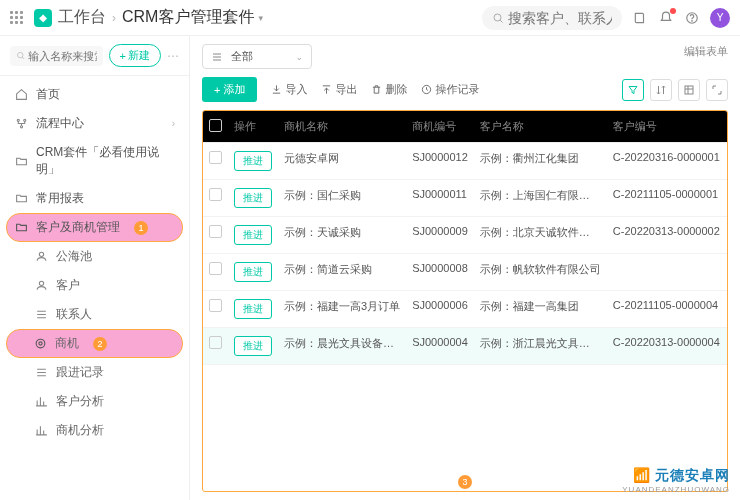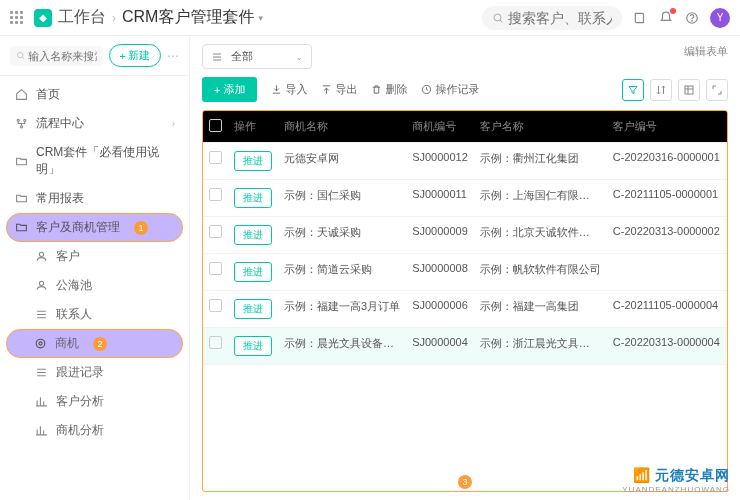--- a/index.html
+++ b/index.html
@@ -21,21 +21,21 @@
 .avatar{width:20px;height:20px;background:#9254de;border-radius:50%;color:#fff;display:flex;align-items:center;justify-content:center;font-size:10px}
 .body{display:flex;height:464px}
 .sidebar{width:190px;border-right:1px solid #eee;display:flex;flex-direction:column}
 .side-top{padding:8px 10px;display:flex;align-items:center;gap:6px;border-bottom:1px solid #f0f0f0}
 .side-search{flex:1;display:flex;align-items:center;background:#f7f7f7;border-radius:4px;padding:4px 6px}
 .side-search input{border:none;background:none;outline:none;font-size:11px;color:#aaa;width:100%;margin-left:3px}
 .new-btn{border:1px solid #00c9a7;color:#00c9a7;background:#fff;border-radius:12px;padding:3px 10px;font-size:11px;cursor:pointer;display:flex;align-items:center;gap:2px}
 .nav{flex:1;overflow-y:auto;padding:4px 0}
 .nav-item{display:flex;align-items:center;padding:6px 14px;color:#555;cursor:pointer;font-size:12px;gap:8px;position:relative}
 .nav-item.sub{padding-left:34px;color:#666}
-.nav-item.active{background:#c4b5fd;border:1px solid #ffa940;border-radius:14px;margin:0 6px;padding:5px 7px}
+.nav-item.active{background:#f9a8d4;border:1px solid #ffa940;border-radius:14px;margin:0 6px;padding:5px 7px}
 .nav-item.active.sub{padding-left:26px}
 .nav-icon{width:14px;height:14px;color:#888;display:flex;align-items:center;justify-content:center;flex-shrink:0}
 .nav-item.active .nav-icon{color:#555}
 .nav-chevron{margin-left:auto;color:#bbb;font-size:10px}
 .badge{width:14px;height:14px;border-radius:50%;display:inline-flex;align-items:center;justify-content:center;font-size:9px;color:#fff;margin-left:6px}
 .badge.b1{background:#ff9c38}
 .badge.b2{background:#ff9c38}
 .main{flex:1;display:flex;flex-direction:column;overflow:hidden}
 .filter-row{display:flex;align-items:flex-start;padding:8px 12px;gap:8px}
 .view-select{display:flex;align-items:center;border:1px solid #ddd;border-radius:4px;padding:4px 8px;font-size:11px;color:#555;gap:8px;width:110px}
@@ -172,30 +172,30 @@
           <span>客户及商机管理</span>
           <span class="badge b1">1</span>
         </div>
         <div class="nav-item sub">
           <span class="nav-icon">
             <svg width="13" height="13" viewBox="0 0 24 24" fill="none" stroke="currentColor" stroke-width="2">
               <circle cx="12" cy="8" r="4"></circle>
               <path d="M4 20c0-4 4-6 8-6s8 2 8 6"></path>
             </svg>
           </span>
-          <span>客户</span>
+          <span>公海池</span>
         </div>
         <div class="nav-item sub">
           <span class="nav-icon">
             <svg width="13" height="13" viewBox="0 0 24 24" fill="none" stroke="currentColor" stroke-width="2">
               <circle cx="12" cy="8" r="4"></circle>
               <path d="M4 20c0-4 4-6 8-6s8 2 8 6"></path>
             </svg>
           </span>
-          <span>公海池</span>
+          <span>客户</span>
         </div>
         <div class="nav-item sub">
           <span class="nav-icon">
             <svg width="13" height="13" viewBox="0 0 24 24" fill="none" stroke="currentColor" stroke-width="2">
               <path d="M4 6h16M4 12h16M4 18h16"></path>
             </svg>
           </span>
           <span>联系人</span>
         </div>
         <div class="nav-item sub active">

